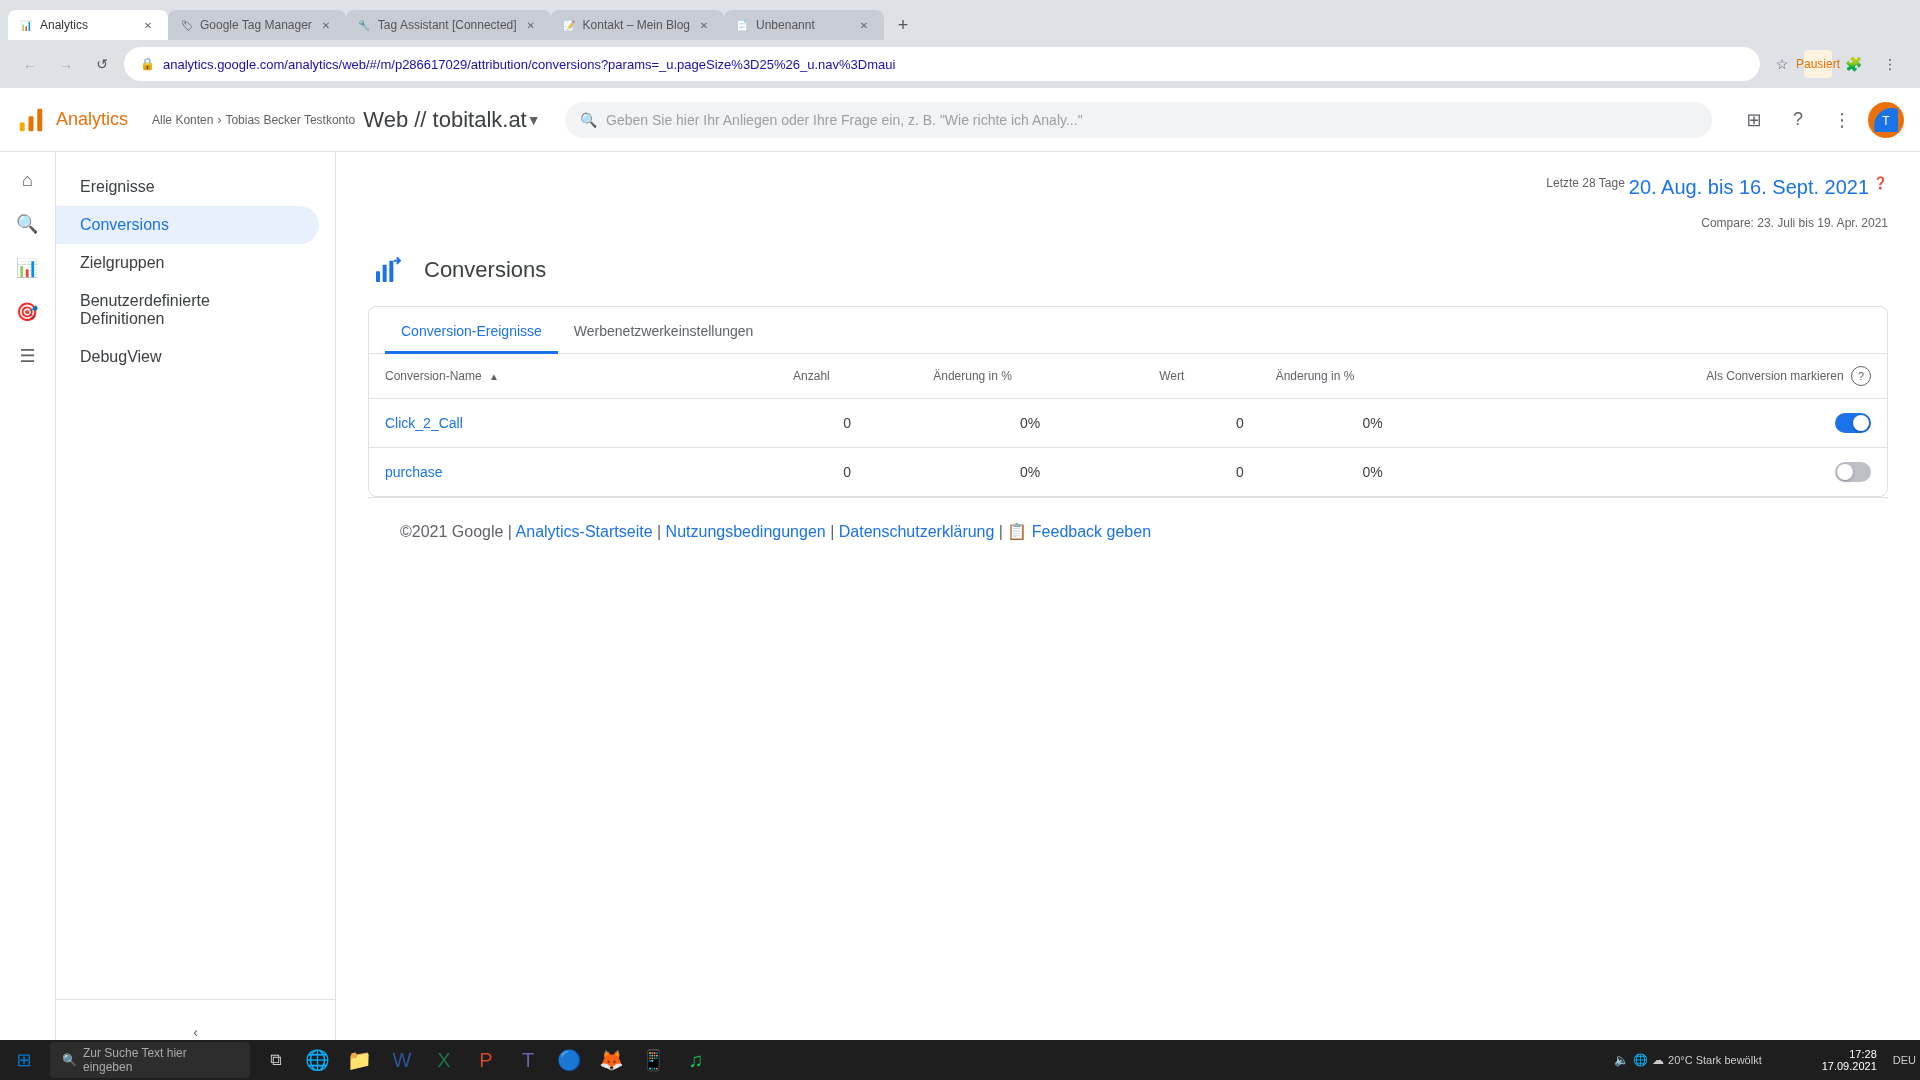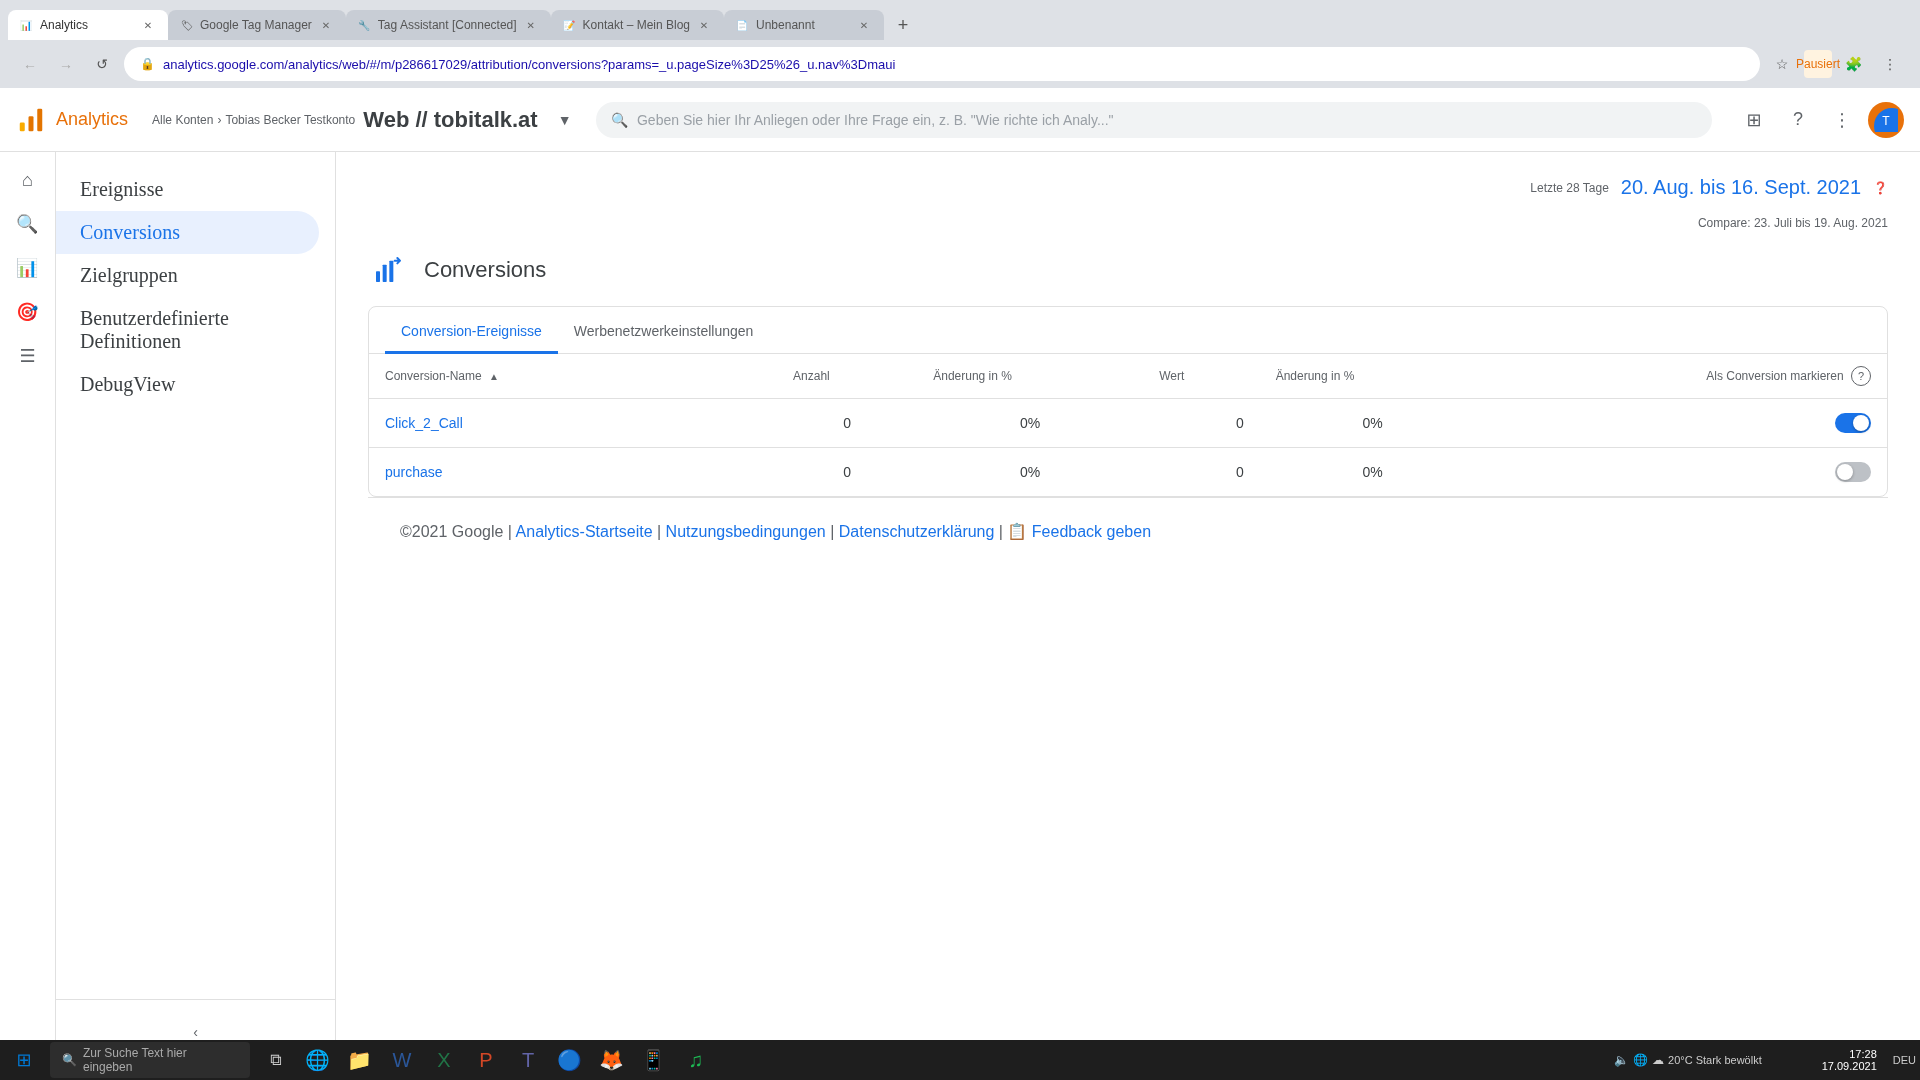--- a/index.html
+++ b/index.html
@@ -24,47 +24,47 @@
     
     .ga-container { display: flex; flex-direction: column; height: calc(1080px - 88px); }
 
     
     .ga-header { display: flex; align-items: center; padding: 0 16px; height: 64px; border-bottom: 1px solid #e0e0e0; background: #fff; }
     .ga-logo { display: flex; align-items: center; gap: 10px; margin-right: 24px; }
     .ga-logo-icon { width: 30px; height: 30px; }
     .ga-logo-text { font-size: 18px; color: #e8710a; font-weight: 400; }
     .ga-breadcrumb { display: flex; align-items: center; gap: 4px; font-size: 12px; color: #5f6368; margin-right: 8px; }
     .ga-breadcrumb a { color: #5f6368; text-decoration: none; }
-    .ga-property { font-size: 22px; color: #3c4043; font-weight: 700; display: flex; align-items: center; gap: 20px; cursor: pointer; }
+    .ga-property { font-size: 22px; color: #3c4043; font-weight: 400; display: flex; align-items: center; gap: 0; cursor: pointer; }
     .ga-property-arrow { font-size: 14px; color: #5f6368; }
     .ga-search { flex: 1; margin: 0 24px; }
     .ga-search-bar { width: 100%; background: #f1f3f4; border-radius: 24px; padding: 10px 16px; font-size: 14px; color: #5f6368; display: flex; align-items: center; gap: 8px; cursor: text; }
     .ga-search-icon { color: #5f6368; }
     .ga-header-actions { display: flex; align-items: center; gap: 8px; }
     .ga-header-btn { width: 36px; height: 36px; border-radius: 50%; display: flex; align-items: center; justify-content: center; cursor: pointer; font-size: 18px; color: #5f6368; }
     .ga-avatar { width: 36px; height: 36px; border-radius: 50%; background: #e8710a; color: #fff; display: flex; align-items: center; justify-content: center; font-size: 14px; font-weight: 500; cursor: pointer; }
 
     
     .ga-main { display: flex; flex: 1; overflow: hidden; }
 
     
     .ga-sidebar-icons { width: 56px; display: flex; flex-direction: column; align-items: center; padding: 8px 0; border-right: 1px solid #e0e0e0; gap: 4px; }
     .ga-sidebar-icon { width: 40px; height: 40px; border-radius: 50%; display: flex; align-items: center; justify-content: center; cursor: pointer; font-size: 18px; color: #5f6368; }
     .ga-sidebar-icon.active { color: #1a73e8; }
 
     
     .ga-nav { width: 280px; border-right: 1px solid #e0e0e0; padding: 16px 0; overflow-y: auto; }
-    .ga-nav-item { padding: 10px 24px; font-size: 20px; color: #3c4043; cursor: pointer; display: flex; align-items: flex-start; gap: 8px; border-radius: 0 24px 24px 0; margin-right: 16px; font-family: Liberation Serif, serif; }
+    .ga-nav-item { padding: 10px 24px; font-size: 16px; color: #3c4043; cursor: pointer; display: flex; align-items: flex-start; gap: 8px; border-radius: 0 24px 24px 0; margin-right: 16px; }
     .ga-nav-item.active { background: #e8f0fe; color: #1a73e8; font-weight: 500; }
 
     
     .ga-content { flex: 1; padding: 24px 32px; overflow-y: auto; }
 
     
-    .ga-date-range { display: flex; align-items: center; justify-content: flex-end; gap: 12px; margin-bottom: 16px; }
+    .ga-date-range { display: flex; align-items: flex-start; justify-content: flex-end; gap: 4px; margin-bottom: 16px; }
     .ga-date-label { font-size: 12px; color: #5f6368; }
     .ga-date-value { font-size: 20px; color: #1a73e8; cursor: pointer; display: flex; align-items: center; gap: 4px; }
     .ga-compare { font-size: 12px; color: #5f6368; }
 
     
     .ga-page-header { display: flex; align-items: center; gap: 16px; margin-bottom: 16px; }
     .ga-page-icon { width: 40px; height: 40px; display: flex; align-items: center; justify-content: center; }
 
     
     .ga-card { background: #fff; border: 1px solid #e0e0e0; border-radius: 8px; overflow: hidden; }
@@ -251,21 +251,21 @@
     </div>
 
     <div class="ga-content" style="padding-bottom:60px;">
 
       <div class="ga-date-range">
         <span class="ga-date-label">Letzte 28 Tage</span>
         <span class="ga-date-value">20. Aug. bis 16. Sept. 2021</span>
         <span style="color:#5f6368; font-size:12px;">❓</span>
       </div>
       <div style="text-align:right; margin-bottom:20px;">
-        <span class="ga-compare">Compare: 23. Juli bis 19. Aug. 2021</span>
+        <span class="ga-compare">Compare: 23. Juli bis 19. Apr. 2021</span>
       </div>
 
       <div class="ga-page-header">
         <div class="ga-page-icon">
           <svg width="32" height="32" viewBox="0 0 24 24" fill="none">
             <rect x="3" y="13" width="3" height="8" rx="0.5" fill="#1a73e8"></rect>
             <rect x="8" y="8" width="3" height="13" rx="0.5" fill="#1a73e8"></rect>
             <rect x="13" y="5" width="3" height="16" rx="0.5" fill="#1a73e8"></rect>
             <path d="M19 7l2-2m0 0l-2-2m2 2h-4" stroke="#1a73e8" stroke-width="1.5" stroke-linecap="round" stroke-linejoin="round"></path>
           </svg>

